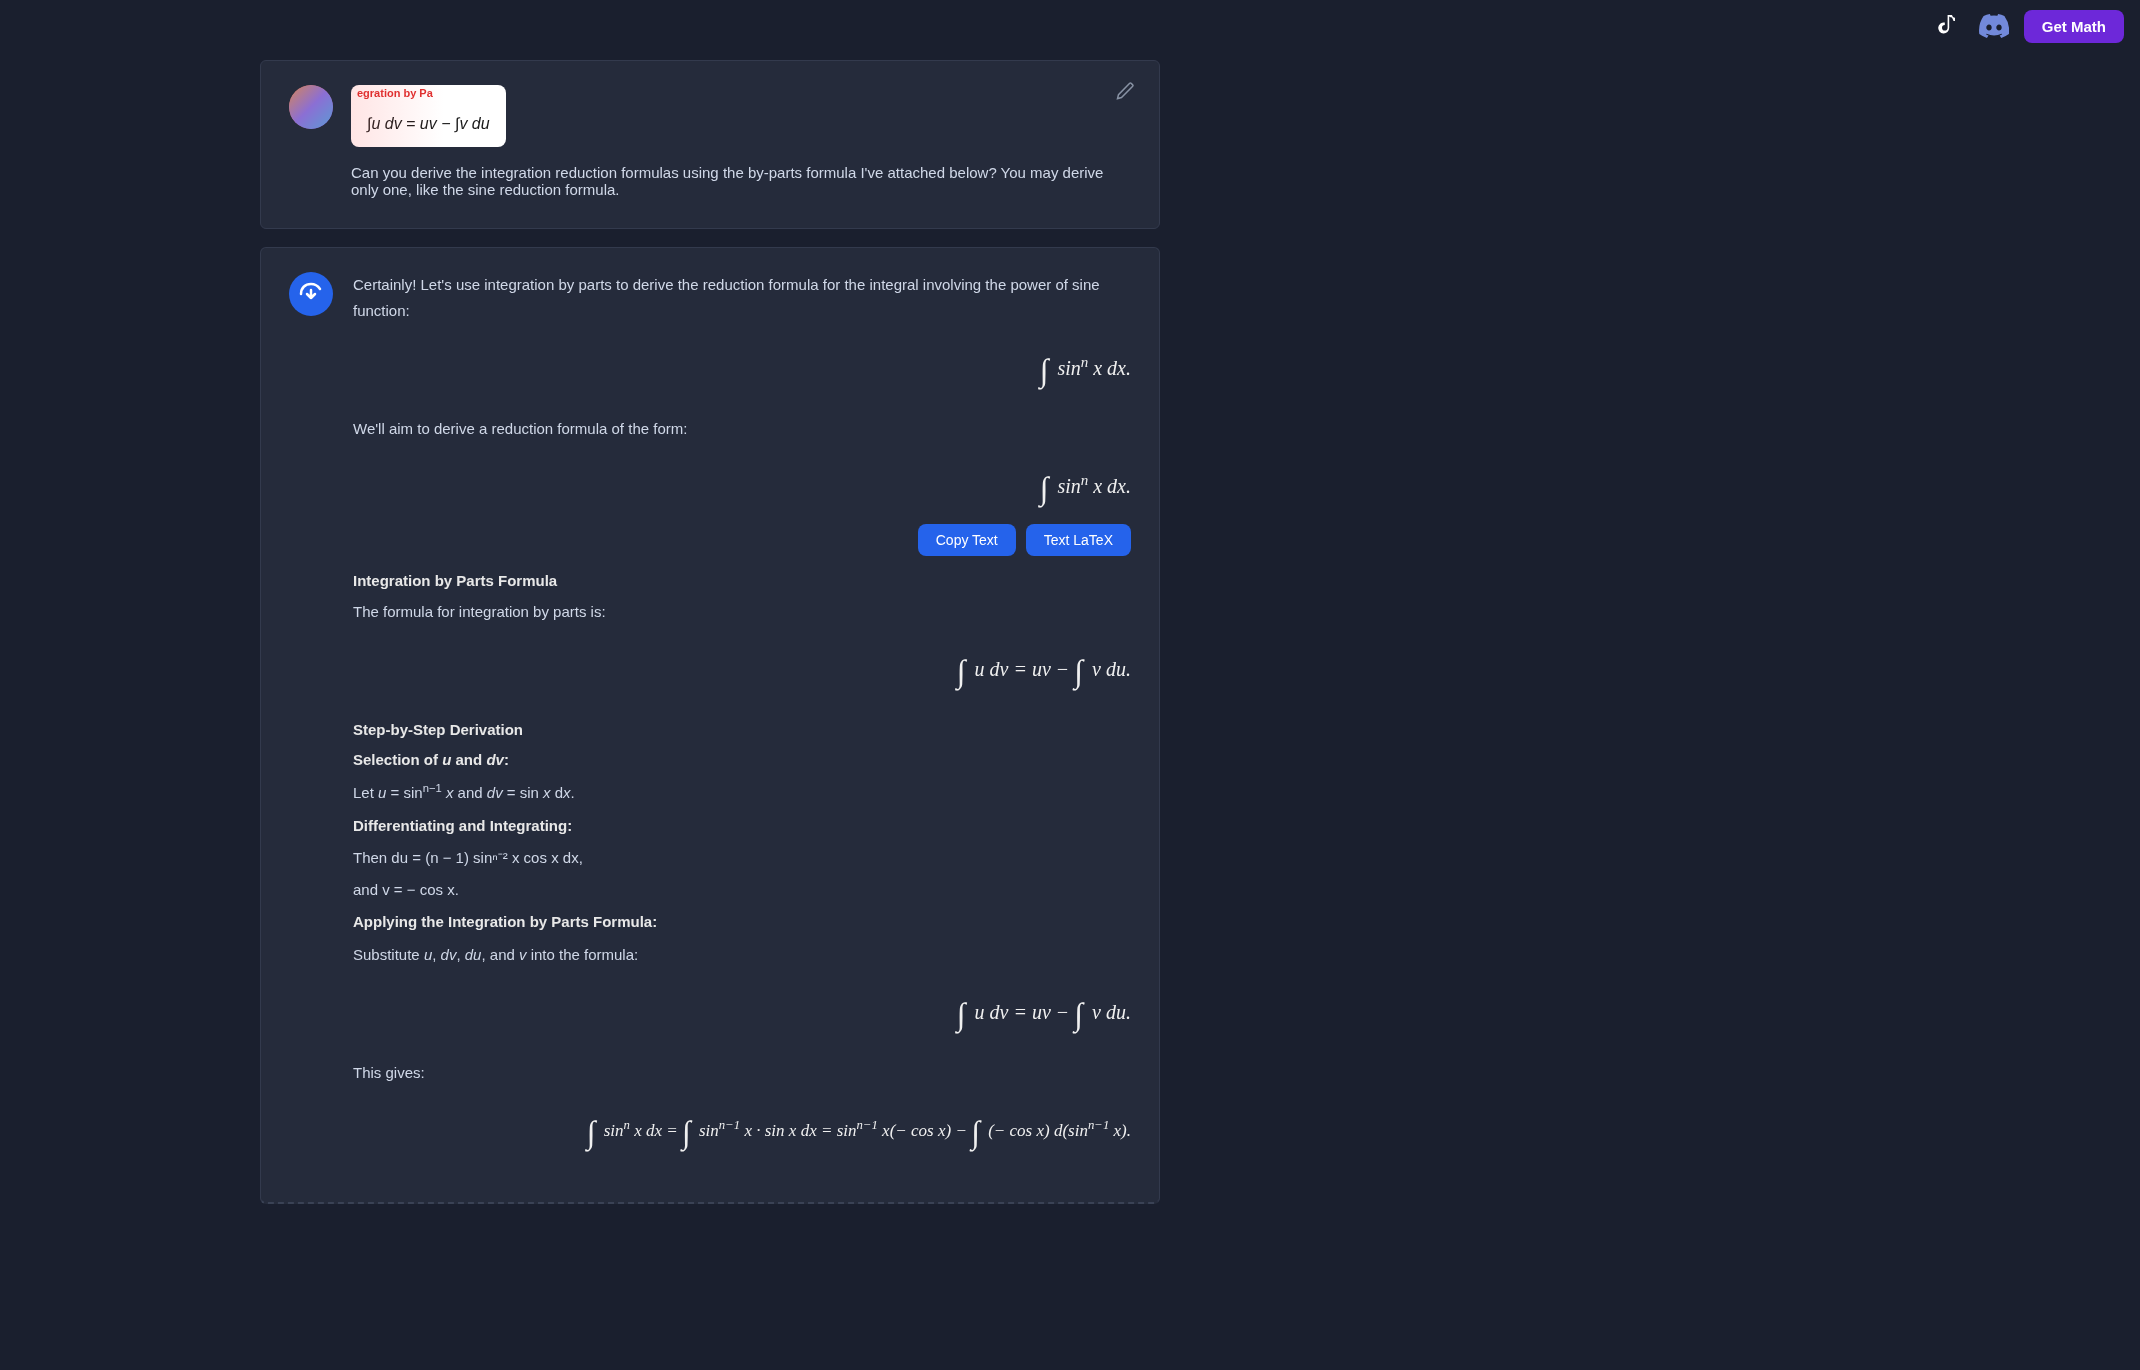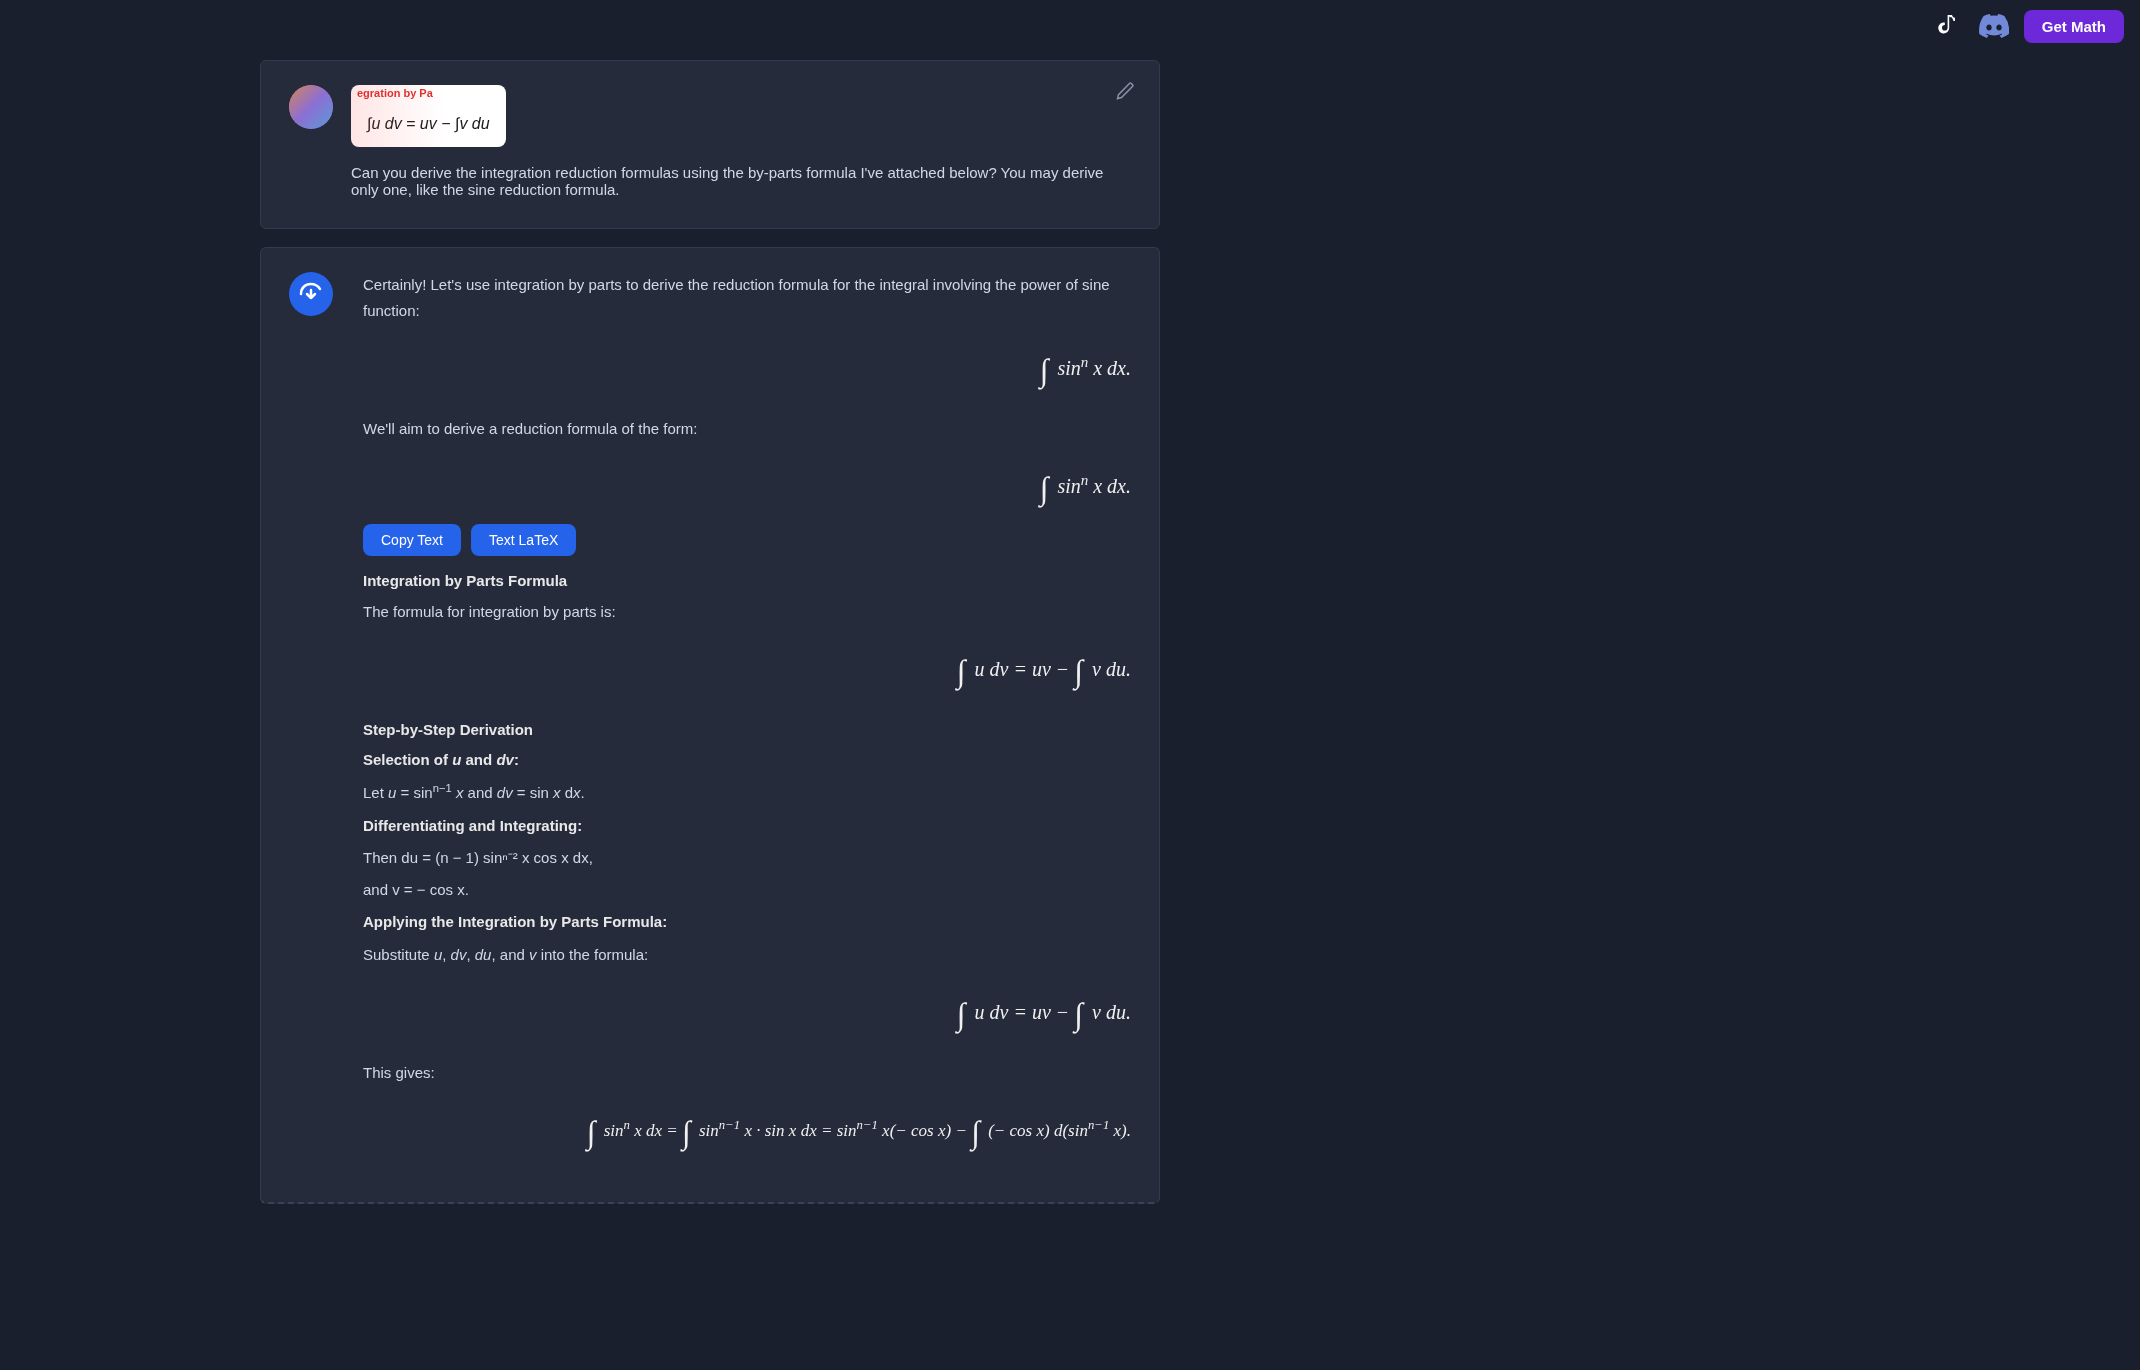--- a/index.html
+++ b/index.html
@@ -128,21 +128,21 @@
       position: absolute;
       top: 20px;
       right: 24px;
       color: #8892a4;
       cursor: pointer;
     }
 
     
     .ai-message {
       display: flex;
-      gap: 30px;
+      gap: 20px;
       align-items: flex-start;
     }
     .ai-avatar {
       width: 44px;
       height: 44px;
       border-radius: 50%;
       background: #2563eb;
       flex-shrink: 0;
       display: flex;
       align-items: center;
@@ -166,21 +166,21 @@
     }
     .bold-text {
       font-weight: 700;
       color: #e8e8e8;
     }
 
     
     .copy-buttons {
       display: flex;
       gap: 10px;
-      justify-content: flex-start;
+      justify-content: flex-end;
       margin-top: -10px;
       margin-bottom: 8px;
     }
     .copy-btn {
       background: #2563eb;
       color: #fff;
       border: none;
       border-radius: 8px;
       padding: 8px 18px;
       font-size: 14px;

